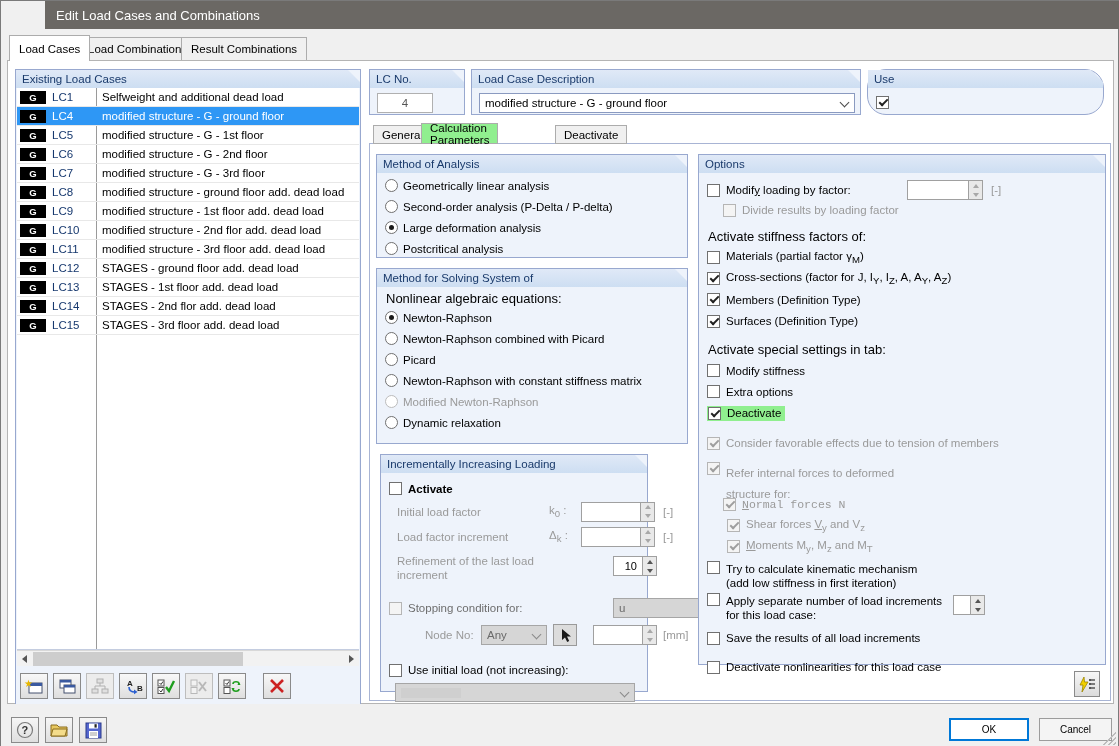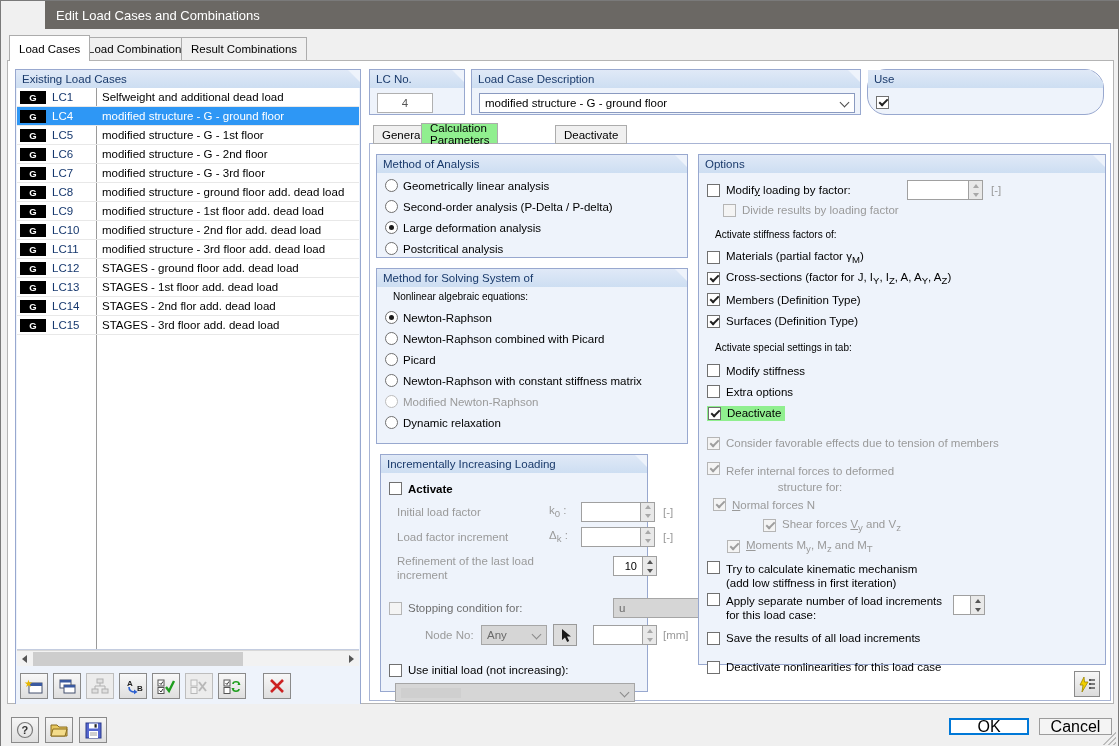--- a/index.html
+++ b/index.html
@@ -79,25 +79,25 @@
 
   
   .row { position:relative; display:flex; align-items:flex-start; gap:6px; font-size:11.5px; padding-left:8px; }
   .row .lbl { padding-top:0.5px; }
   .row.center { align-items:center; }
   .gray { color:#9a9a9a; }
   .mid { color:#6e6e6e; }
   .unit { color:#9a9a9a; }
   .greenpatch { background:#90ef8f; display:flex; align-items:center; gap:6px; padding:1px 4px 1px 1px; }
   .tab-box { position:absolute; left:368px; top:142px; width:742px; height:558px; background:#fff; border:1px solid #a8b4d4; }
-  .sectionlabel { font-size:10px; padding-left:16px; }
+  .sectionlabel { font-size:13px; padding-left:9px; }
 
   
   .bottombar { position:absolute; left:0; top:703px; width:100%; height:43px; background:#f0f0f0; }
-  .dlgbtn { position:absolute; height:17px; background:#f4f4f4; border:1px solid #9c9c9c; font-size:16px; display:flex; align-items:center; justify-content:center; cursor:pointer; }
+  .dlgbtn { position:absolute; height:23px; background:#f4f4f4; border:1px solid #9c9c9c; font-size:10px; display:flex; align-items:center; justify-content:center; cursor:pointer; }
   .dlgbtn.primary { border:2px solid #0078d7; background:#fff; }
   .sqbtn { position:absolute; width:28px; height:26px; background:linear-gradient(#f6f6f6,#dfdfdf); border:1px solid #8a8a8a; display:flex; align-items:center; justify-content:center; cursor:pointer; }
   .grip { position:absolute; right:2px; bottom:2px; width:13px; height:13px; background:
     linear-gradient(135deg, transparent 50%, #bdbdbd 50%, #bdbdbd 57%, transparent 57%, transparent 68%, #bdbdbd 68%, #bdbdbd 75%, transparent 75%, transparent 86%, #bdbdbd 86%, #bdbdbd 93%, transparent 93%); }
 
   .pickbtn { width:24px; height:22px; background:#dcdcdc; border:1px solid #9a9a9a; display:flex; align-items:center; justify-content:center; cursor:pointer; flex:none; }
   .lightning-btn { position:absolute; width:26px; height:26px; background:linear-gradient(#f6f6f6,#dcdcdc); border:1px solid #8a8a8a; display:flex; align-items:center; justify-content:center; cursor:pointer; }
   .filler { width:60px; height:10px; background:#cfcfcf; }
 </style>
 </head>
@@ -520,27 +520,27 @@
         </span>
       </div>
 
       <div class="row center" style="height:22px; margin-top:8px;">
         <span class="cb disabled checked"></span>
         <span class="lbl gray">Consider favorable effects due to tension of members</span>
       </div>
 
       <div class="row" style="height:32px; margin-top:8px;">
         <span class="cb disabled checked"></span>
-        <span class="lbl gray" style="line-height:16px;text-align:center;">Refer internal forces to deformed<br>structure for:</span>
-      </div>
-      <div class="row center" style="height:21px; padding-left:14px;">
+        <span class="lbl gray" style="line-height:21px;">Refer internal forces to deformed<br>structure for:</span>
+      </div>
+      <div class="row center" style="height:21px; padding-left:24px;font-family:Liberation Mono, monospace;">
         <span class="cb disabled checked"></span>
         <span class="lbl gray"><u>N</u>ormal forces N</span>
       </div>
-      <div class="row center" style="height:21px; padding-left:28px;margin-left:36px;">
+      <div class="row center" style="height:21px; padding-left:28px;">
         <span class="cb disabled checked"></span>
         <span class="lbl gray">Shear forces <u>V</u><sub>y</sub> and V<sub>z</sub></span>
       </div>
       <div class="row center" style="height:21px; padding-left:28px;">
         <span class="cb disabled checked"></span>
         <span class="lbl gray"><u>M</u>oments M<sub>y</sub>, M<sub>z</sub> and M<sub>T</sub></span>
       </div>
 
       <div class="row" style="height:32px; margin-top:4px;">
         <span class="cb"></span>

